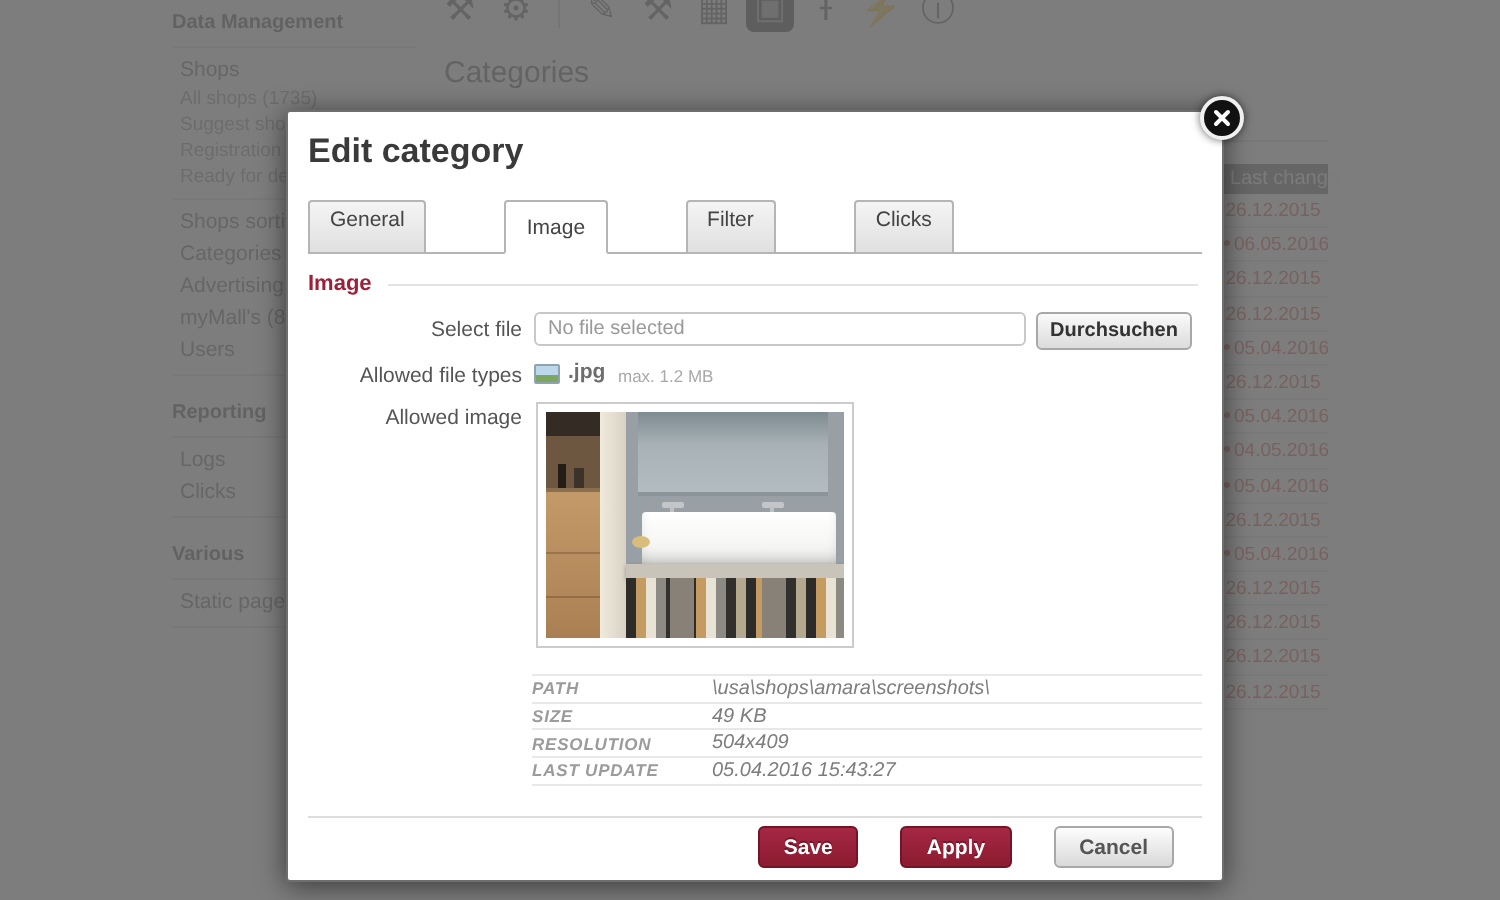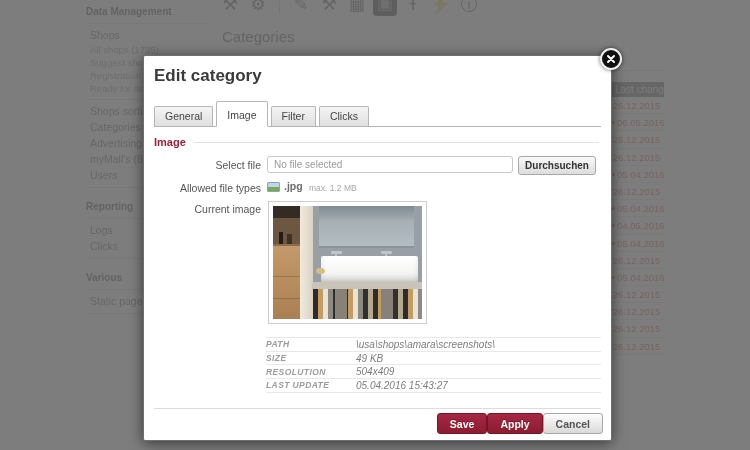--- a/index.html
+++ b/index.html
@@ -29,21 +29,21 @@
 
   
   .overlay { position:absolute; inset:0; background:rgba(104,104,104,0.86); z-index:5; }
 
   
   .modal { position:absolute; left:143px; top:55px; width:469px; height:386px; background:#fff; z-index:10;
            border:1px solid #6e6e6e; border-radius:2px; box-shadow:0 2px 14px rgba(0,0,0,0.55); }
   .m-title { position:absolute; left:10px; top:10px; font-size:17px; font-weight:bold; color:#3a3a3a; }
   .m-close { position:absolute; left:456px; top:-8px; width:22px; height:22px; border-radius:50%; background:#111;
              border:2px solid #f0f0f0; box-shadow:0 0 4px rgba(0,0,0,.6); display:flex; align-items:center; justify-content:center; cursor:pointer; }
-  .tabs { position:absolute; left:10px; top:44px; right:10px; display:flex; align-items:flex-end; border-bottom:1px solid #b5b5b5; height:27px; }
+  .tabs { position:absolute; left:10px; top:44px; right:10px; display:flex; border-bottom:1px solid #b5b5b5; height:27px;gap:36px; }
   .tab { font-size:10.5px; color:#444; background:linear-gradient(#f4f4f4,#e0e0e0); border:1px solid #b5b5b5; border-bottom:none;
          border-radius:2px 2px 0 0; padding:3px 10px 4px; margin-right:3px; position:relative; cursor:pointer; }
   .tab.active { background:#fff; padding:7px 10px 5px; margin-bottom:-1px; border-bottom:1px solid #fff; z-index:2; }
   .m-section { position:absolute; left:10px; right:12px; top:80px; display:flex; align-items:center; }
   .m-section .txt { color:#9e2038; font-weight:bold; font-size:11px; margin-right:8px; }
   .m-section .line { flex:1; border-top:1px solid #e3e3e3; }
 
   .f-label { position:absolute; left:0; width:117px; text-align:right; font-size:10.5px; color:#555; }
   .f-input { position:absolute; left:123px; top:100px; width:246px; height:17px; border:1px solid #c8c8c8; border-radius:3px;
              background:#fff; font-size:10px; color:#999; line-height:15px; padding-left:6px; }
@@ -76,21 +76,21 @@
   .ph-towels .bars { position:absolute; inset:0;
       background:repeating-linear-gradient(90deg,#2e2c29 0 5px,#c49c62 5px 10px,#e9e3d6 10px 15px,#8d8a84 15px 20px,#31302d 20px 25px,#b4a88f 25px 30px); }
   .ph-post { position:absolute; top:0; width:12px; height:30px; background:#878178; }
 
   .meta { position:absolute; left:122px; top:281px; width:335px; border-top:1px solid #e8e8e8;font-style:italic; }
   .meta-row { display:flex; height:13.7px; align-items:center; border-bottom:1px solid #e8e8e8; }
   .meta-label { width:90px; font-size:8.5px; font-weight:bold; letter-spacing:.4px; color:#9b9b9b; }
   .meta-value { font-size:10px; color:#7d7d7d; }
 
   .m-footrule { position:absolute; left:10px; right:10px; top:352px; border-top:1px solid #ddd; }
-  .m-buttons { position:absolute; right:8px; top:357px; display:flex; gap:0; }
+  .m-buttons { position:absolute; right:24px; top:357px; display:flex; gap:21px; }
   .btn { height:21px; padding:0 12px; font-size:10.5px; font-weight:bold; line-height:20px; border-radius:3px; cursor:pointer; }
   .btn.primary { color:#fff; background:linear-gradient(#a52744,#8c1c30); border:1px solid #741426; text-shadow:0 -1px 0 rgba(0,0,0,.3); }
   .btn.default { color:#555; background:linear-gradient(#fdfdfd,#d9d9d9); border:1px solid #a8a8a8; }
 </style>
 </head>
 <body>
 
 <div class="screen">
 
   <div class="backdrop">
@@ -183,21 +183,21 @@
 
     <div class="f-label" style="top:103px">Select file</div>
     <div class="f-input">No file selected</div>
     <div class="f-browse">Durchsuchen</div>
 
     <div class="f-label" style="top:126px">Allowed file types</div>
     <div class="jpg-ico"></div>
     <div class="f-ext">.jpg</div>
     <div class="f-note">max. 1.2 MB</div>
 
-    <div class="f-label" style="top:147px">Current image</div>
+    <div class="f-label" style="top:147px">Allowed image</div>
     <div class="img-box">
       <div class="photo">
         <div class="ph-wood"></div>
         <div class="ph-cubby"></div>
         <div class="ph-shelf"></div>
         <div class="ph-bottle1"></div>
         <div class="ph-bottle2"></div>
         <div class="ph-seam1"></div>
         <div class="ph-seam2"></div>
         <div class="ph-wall"></div>

